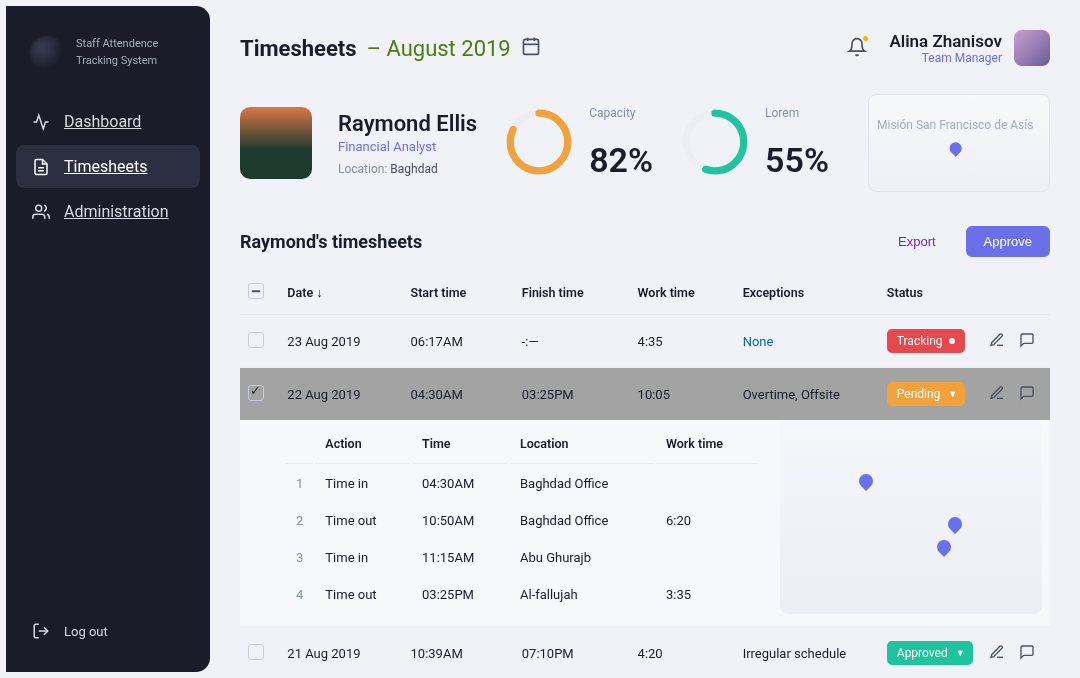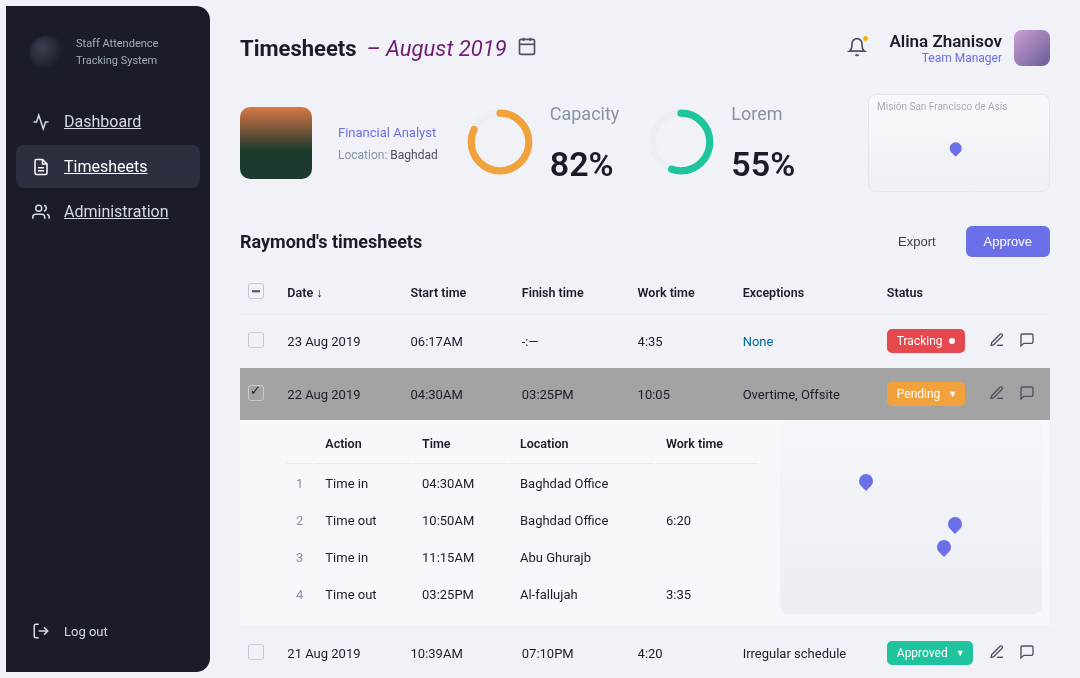--- a/index.html
+++ b/index.html
@@ -64,56 +64,56 @@
   flex: 1;
   padding: 30px 30px 0 30px;
   overflow-y: auto;
 }
 .topbar {
   display: flex; align-items: center; justify-content: space-between;
   margin-bottom: 28px;
 }
 .page-title { font-size: 22px; font-weight: 400; display:flex; align-items:center; gap:10px;}
 .page-title .bold { font-weight: 700; }
-.page-title .period { color: #701a75; font-style: italic; }
+.page-title .period { color: #4d7c0f; }
 .top-right { display: flex; align-items: center; gap: 22px; }
 .bell { position: relative; cursor:pointer; }
 .bell-dot { position:absolute; top:-2px; right:-2px; width:7px; height:7px; border-radius:50%; background:#f7b500; border:1.5px solid #f0f2f7;}
 .user-block { display: flex; align-items: center; gap: 12px; }
 .user-meta { text-align: right; }
 .user-name { font-weight: 600; font-size: 17px; }
 .user-role { font-size: 12px; color: #6b6fe8; }
 .avatar { width: 36px; height: 36px; border-radius: 8px; background: linear-gradient(135deg,#c9a0d4,#6b5b95); }
 .summary {
   display: flex; align-items: center; gap: 26px;
   margin-bottom: 34px;
 }
 .emp-photo { width: 72px; height: 72px; border-radius: 10px; background: linear-gradient(180deg,#d97746 0%,#1d3a2e 60%); }
 .emp-info .emp-name { font-size: 22px; font-weight: 600; margin-bottom: 3px;}
 .emp-info .emp-role { font-size: 13px; color: #6b6fe8; margin-bottom: 8px;}
 .emp-info .emp-loc { font-size: 12px; color: #8891a5; }
 .emp-info .emp-loc .locval { color: #4b5160; }
 .gauge-block { display: flex; align-items: center; gap: 14px; }
 .gauge { position:relative; }
 .gauge svg { transform: rotate(-90deg); }
-.gauge-label { font-size: 18px; color: #8891a5; margin-bottom:20px;}
+.gauge-label { font-size: 12px; color: #8891a5; margin-bottom:20px;}
 .gauge-value { font-size: 34px; font-weight: 600; }
 .map-thumb {
   width: 182px; height: 98px; border-radius: 8px; border:1px solid #e3e6ef;
   background: linear-gradient(#f7f8fb,#eef0f5);
   position:relative;
   margin-left:auto;
 }
 .map-thumb::after { content:''; position:absolute; left:50%; top:50%; transform:translate(-50%,-60%); width:12px; height:12px; background:#6b6fe8; border-radius:50% 50% 50% 0; rotate:-45deg;}
-.map-label { position:absolute; top:6px; left:8px; font-size:10px; color:#a5adb9;}
+.map-label { position:absolute; top:23px; left:8px; font-size:12px; color:#a5adb9;}
 .section-head { display:flex; align-items:center; justify-content:space-between; margin-bottom: 14px;}
 .section-title { font-size: 18px; font-weight: 700; }
 .actions { display:flex; gap:12px; }
 .btn { padding: 8px 18px; border-radius: 6px; border:none; font-size:13px; cursor:pointer; font-weight:500;}
-.btn-link { background:transparent; color:#404040; }
+.btn-link { background:transparent; color:#6d28d9; }
 .btn-primary { background:#6b6fe8; color:#fff; }
 .table { width: 100%; border-collapse: collapse; }
 .table th { text-align:left; font-weight:600; font-size:12.5px; padding:12px 8px; color:#1a1d29; border-bottom:1px solid #e8ebf2;}
 .table td { padding: 14px 8px; font-size: 13px; border-bottom: 1px solid #eef0f5; }
 .table td.muted { color:#0369a1; }
 .chk { width:16px; height:16px; border:1.5px solid #c4cad6; border-radius:3px; display:inline-block; position:relative;}
 .chk.partial::after { content:''; position:absolute; left:3px; right:3px; top:50%; height:1.5px; background:#4b5160; transform:translateY(-50%);}
 .chk.checked::after { content:'✓'; position:absolute; left:1px; top:-3px; font-size:13px; color:#1a1d29;}
 .status-pill { display:inline-flex; align-items:center; gap:6px; padding:5px 10px; border-radius:5px; font-size:12px; color:#fff;}
 .status-track { background:#e5484d; }
@@ -220,20 +220,21 @@
             <div class="user-role">Team Manager</div>
           </div>
           <div class="avatar"></div>
         </div>
       </div>
     </div>
 
     <div class="summary">
       <div class="emp-photo"></div>
       <div class="emp-info">
+        <div class="emp-name">Raymond Ellis</div>
         <div class="emp-role">Financial Analyst</div>
         <div class="emp-loc">
           <span>Location: </span><span class="locval">Baghdad</span>
         </div>
       </div>
       <div class="gauge-block">
         <div class="gauge">
           <svg width="72" height="72" viewBox="0 0 40 40">
             <circle cx="20" cy="20" r="16" stroke="#edeef3" stroke-width="4" fill="none"></circle>
             <circle cx="20" cy="20" r="16" stroke="#f2a23c" stroke-width="4" fill="none" stroke-dasharray="100.5" stroke-dashoffset="18" stroke-linecap="round"></circle>

